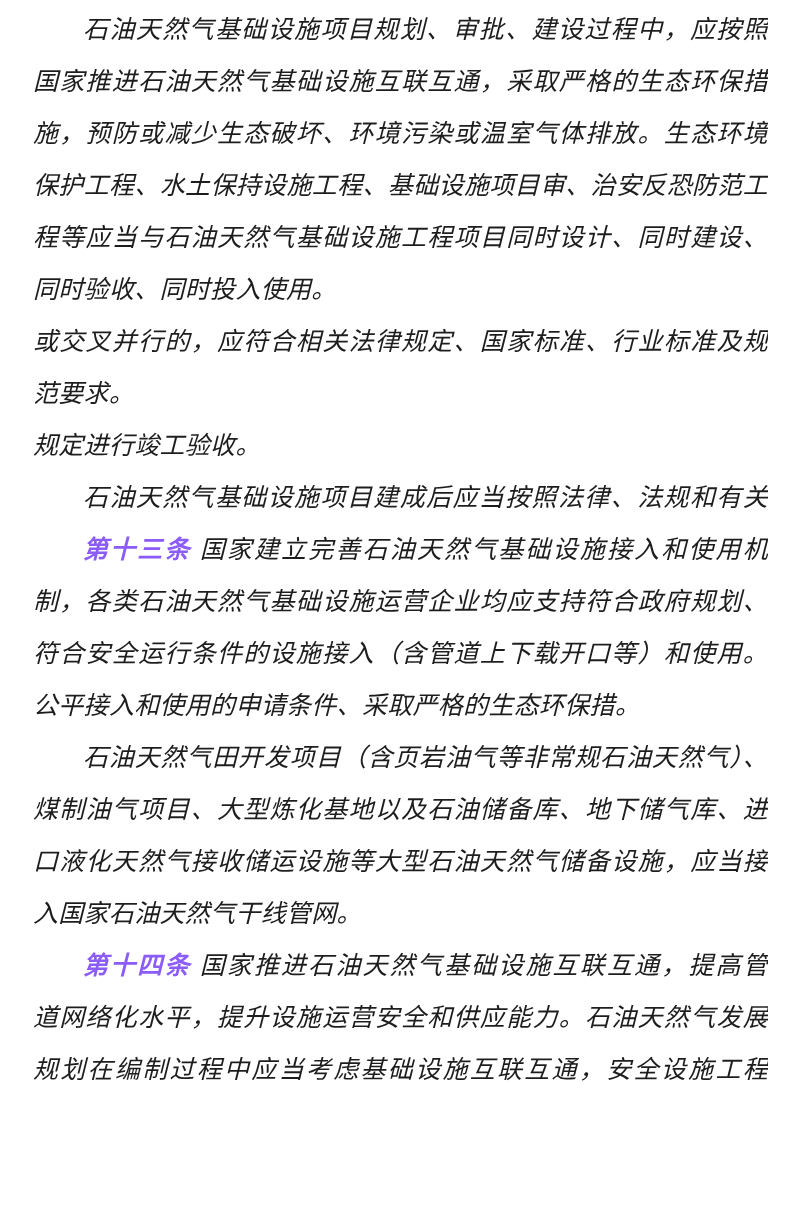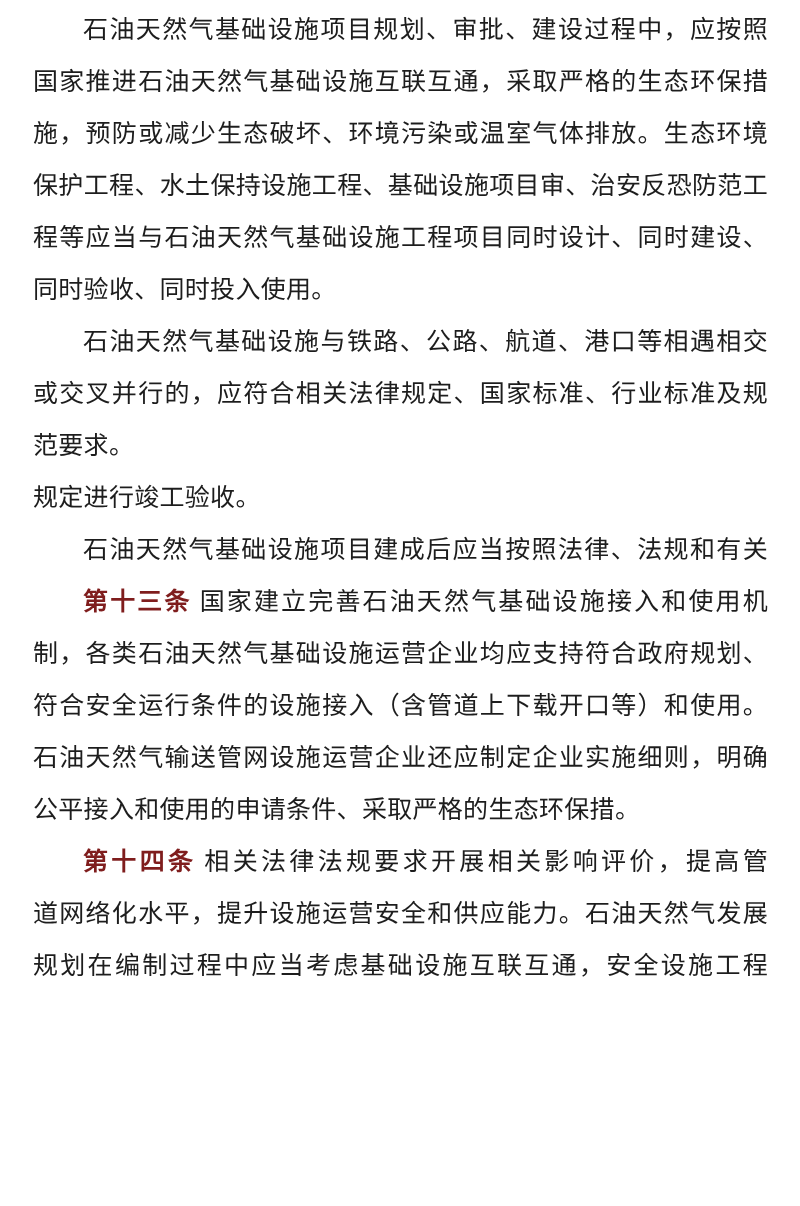--- a/index.html
+++ b/index.html
@@ -11,69 +11,74 @@
     height: 1206px;
     overflow: hidden;
     font-family: "Liberation Serif", "DejaVu Serif", serif;
   }
   .page {
     width: 800px;
     height: 1206px;
     padding: 4px 32px 0 33px;
     background: #ffffff;
     color: #1d1d1d;
+    font-style: italic;
   }
   .paragraph { margin: 0; }
   .line {
     height: 52px;
     line-height: 52px;
     font-size: 25px;
     letter-spacing: 0.3px;
     text-align: justify;
     text-align-last: justify;
     text-justify: inter-character;
     overflow: hidden;
   }
   .line.indent { text-indent: 50px; }
   .line.para-end {
     text-align: center;
     text-align-last: left;
   }
   .term {
     font-weight: 700;
-    color: #7f1d1d;
+    color: #8b5cf6;
     margin-right: 8px;
   }
 </style>
 </head>
 <body>
 
 <div class="page" style="background: rgb(255, 255, 255); color: rgb(29, 29, 29);">
     <div class="paragraph">
       <div class="line indent">石油天然气基础设施项目规划、审批、建设过程中，应按照</div>
       <div class="line">国家推进石油天然气基础设施互联互通，采取严格的生态环保措</div>
       <div class="line">施，预防或减少生态破坏、环境污染或温室气体排放。生态环境</div>
       <div class="line">保护工程、水土保持设施工程、基础设施项目审、治安反恐防范工</div>
       <div class="line">程等应当与石油天然气基础设施工程项目同时设计、同时建设、</div>
       <div class="line para-end">同时验收、同时投入使用。</div>
     </div>
     <div class="paragraph">
-      <div class="line indent">石油天然气基础设施与铁路、公路、航道、港口等相遇相交</div>
       <div class="line">或交叉并行的，应符合相关法律规定、国家标准、行业标准及规</div>
       <div class="line para-end">范要求。</div>
     </div>
     <div class="paragraph">
       <div class="line para-end">规定进行竣工验收。</div>
       <div class="line indent">石油天然气基础设施项目建成后应当按照法律、法规和有关</div>
     </div>
     <div class="paragraph">
       <div class="line indent"><b class="term">第十三条</b><span>国家建立完善石油天然气基础设施接入和使用机</span></div>
       <div class="line">制，各类石油天然气基础设施运营企业均应支持符合政府规划、</div>
       <div class="line">符合安全运行条件的设施接入（含管道上下载开口等）和使用。</div>
-      <div class="line">石油天然气输送管网设施运营企业还应制定企业实施细则，明确</div>
       <div class="line para-end">公平接入和使用的申请条件、采取严格的生态环保措。</div>
     </div>
     <div class="paragraph">
-      <div class="line indent"><b class="term">第十四条</b><span>相关法律法规要求开展相关影响评价，提高管</span></div>
+      <div class="line indent">石油天然气田开发项目（含页岩油气等非常规石油天然气）、</div>
+      <div class="line">煤制油气项目、大型炼化基地以及石油储备库、地下储气库、进</div>
+      <div class="line">口液化天然气接收储运设施等大型石油天然气储备设施，应当接</div>
+      <div class="line para-end">入国家石油天然气干线管网。</div>
+    </div>
+    <div class="paragraph">
+      <div class="line indent"><b class="term">第十四条</b><span>国家推进石油天然气基础设施互联互通，提高管</span></div>
       <div class="line">道网络化水平，提升设施运营安全和供应能力。石油天然气发展</div>
       <div class="line">规划在编制过程中应当考虑基础设施互联互通，安全设施工程</div>
     </div>
   </div>
 
 </body></html>

